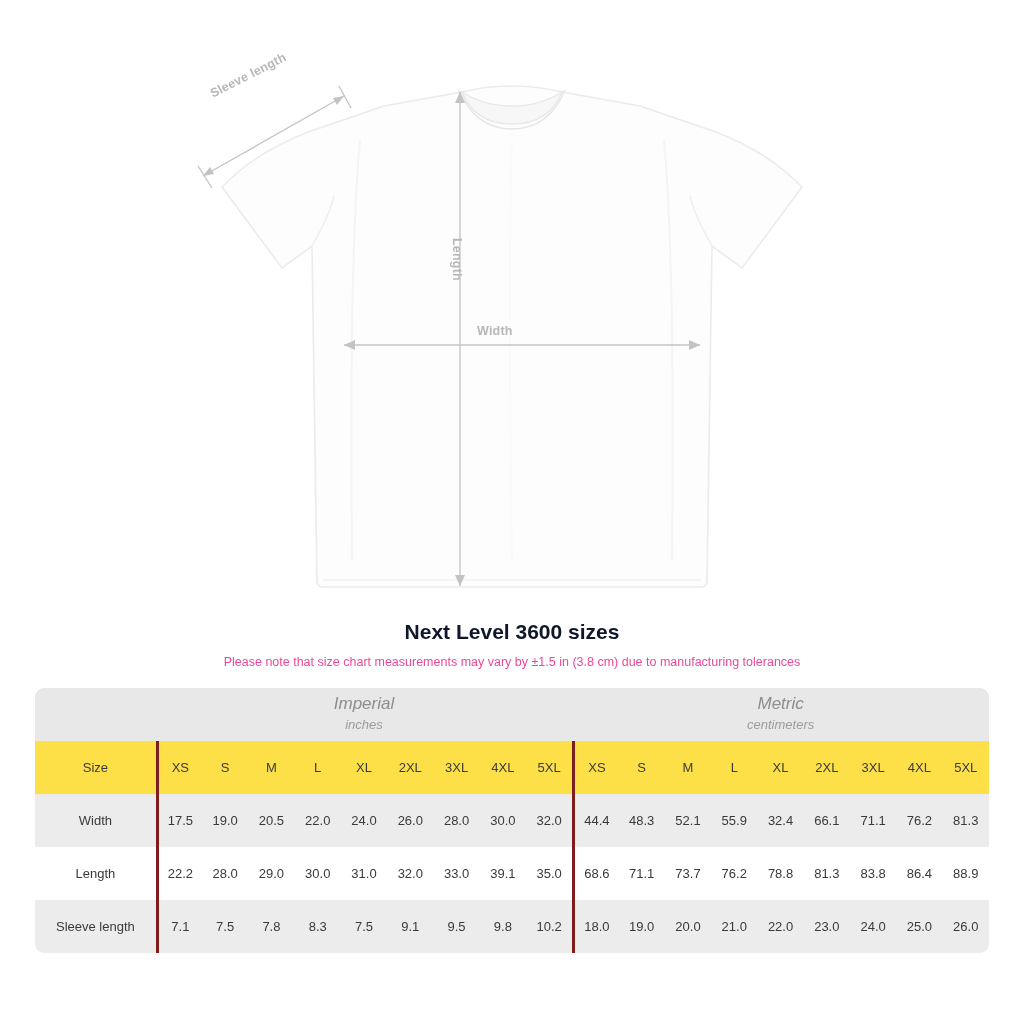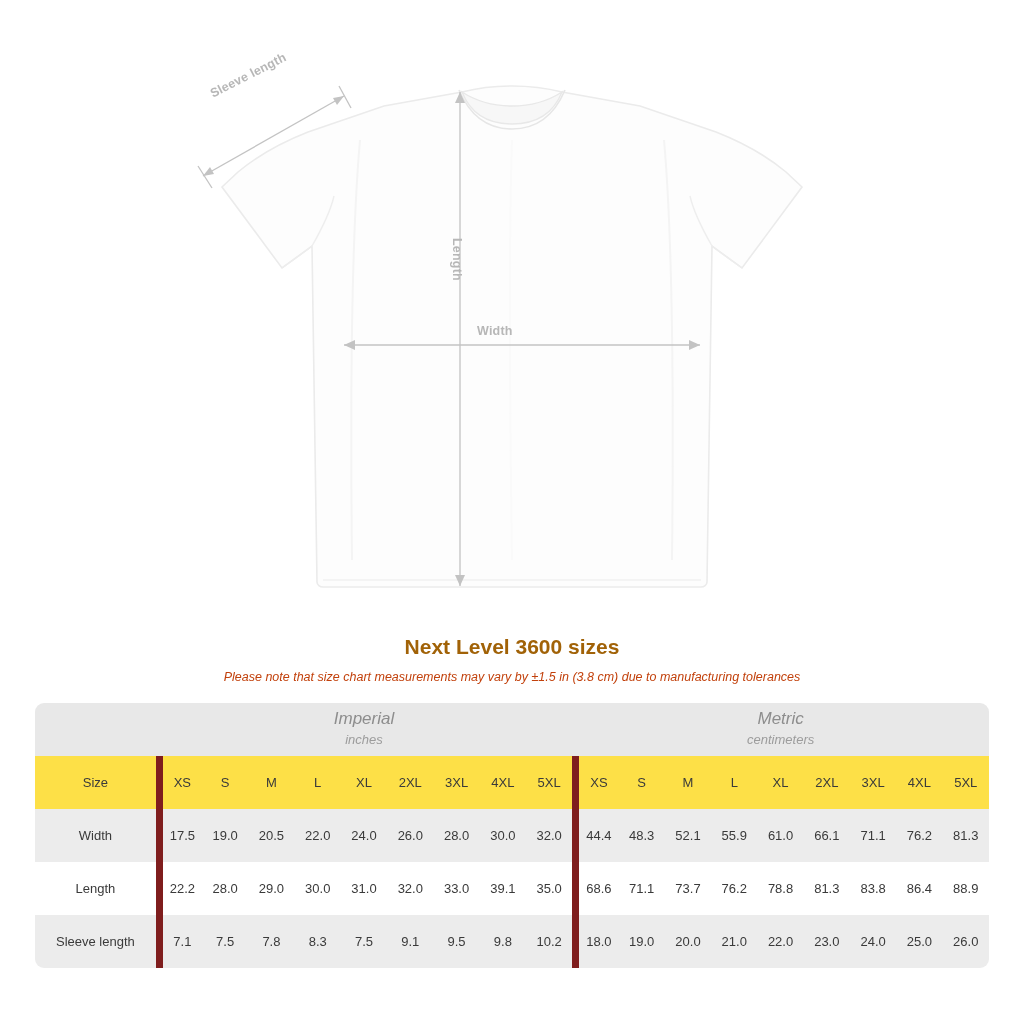--- a/index.html
+++ b/index.html
@@ -54,28 +54,27 @@
   .label-width {
     left: 477px;
     top: 324px;
   }
 
   
   .title {
     text-align: center;
     font-size: 21px;
     font-weight: bold;
-    color: #a16207;
-    margin-top: 23px;
+    color: #0f172a;
+    margin-top: 8px;
   }
   .subtitle {
     text-align: center;
     font-size: 12.5px;
-    font-style: italic;
-    color: #c2410c;
+    color: #ec4899;
     margin-top: 11px;
   }
 
   
   .table-wrap {
     margin: 19px 35px 0 35px;
     width: 954px;
   }
   table.size-table {
     border-collapse: separate;
@@ -134,21 +133,21 @@
     background: #ffffff;
   }
   tr.last-row td:first-child {
     border-bottom-left-radius: 9px;
   }
   tr.last-row td:last-child {
     border-bottom-right-radius: 9px;
   }
   .col-label { width: 120px; }
   .col-v { width: 46px; }
-  .divider-left { border-left: 7px solid #7f1d1d; }
+  .divider-left { border-left: 3px solid #7f1d1d; }
 </style>
 </head>
 <body>
 
 <div class="illustration">
   <div class="shirt-wrap">
     <svg width="1024" height="612" viewBox="0 0 1024 612">
 
       <g>
         <path d="M462,92
@@ -279,21 +278,21 @@
           <td>22.0</td>
           <td>24.0</td>
           <td>26.0</td>
           <td>28.0</td>
           <td>30.0</td>
           <td>32.0</td>
           <td class="divider-left">44.4</td>
           <td>48.3</td>
           <td>52.1</td>
           <td>55.9</td>
-          <td>61.0</td>
+          <td>32.4</td>
           <td>66.1</td>
           <td>71.1</td>
           <td>76.2</td>
           <td>81.3</td>
         </tr>
         <tr class="plain">
           <td class="row-label">Length</td>
           <td class="divider-left">22.2</td>
           <td>28.0</td>
           <td>29.0</td>

